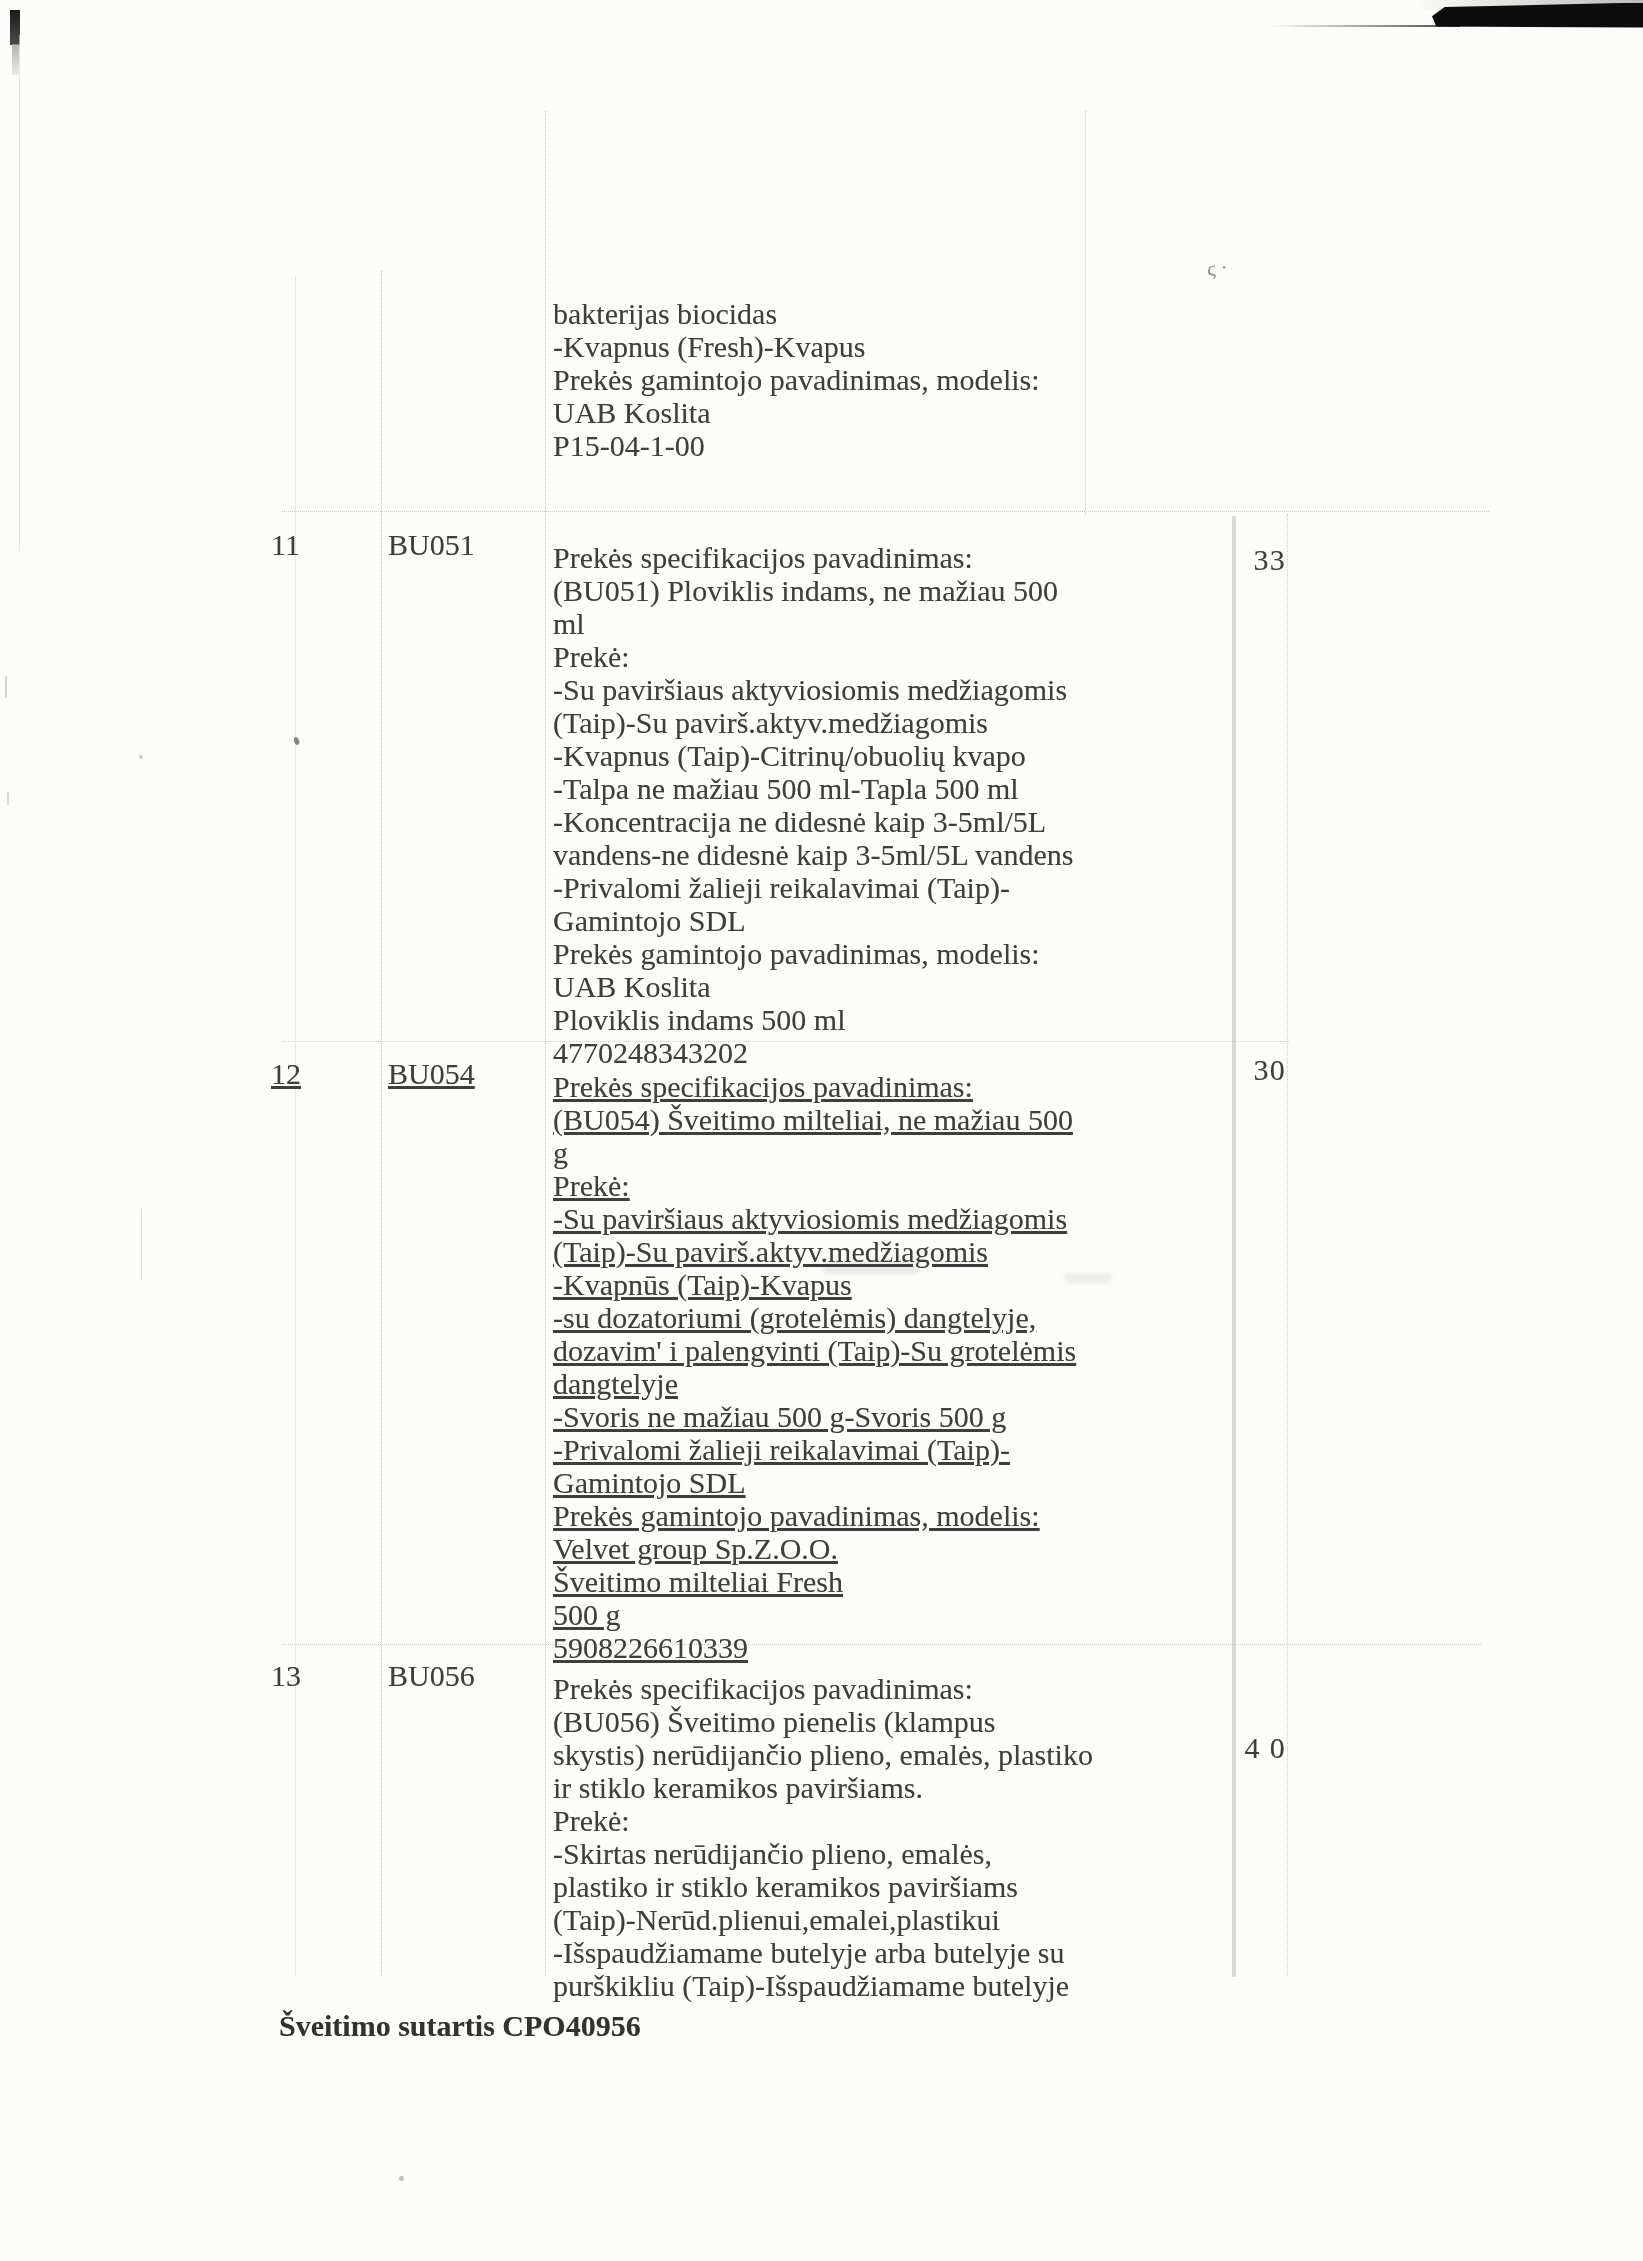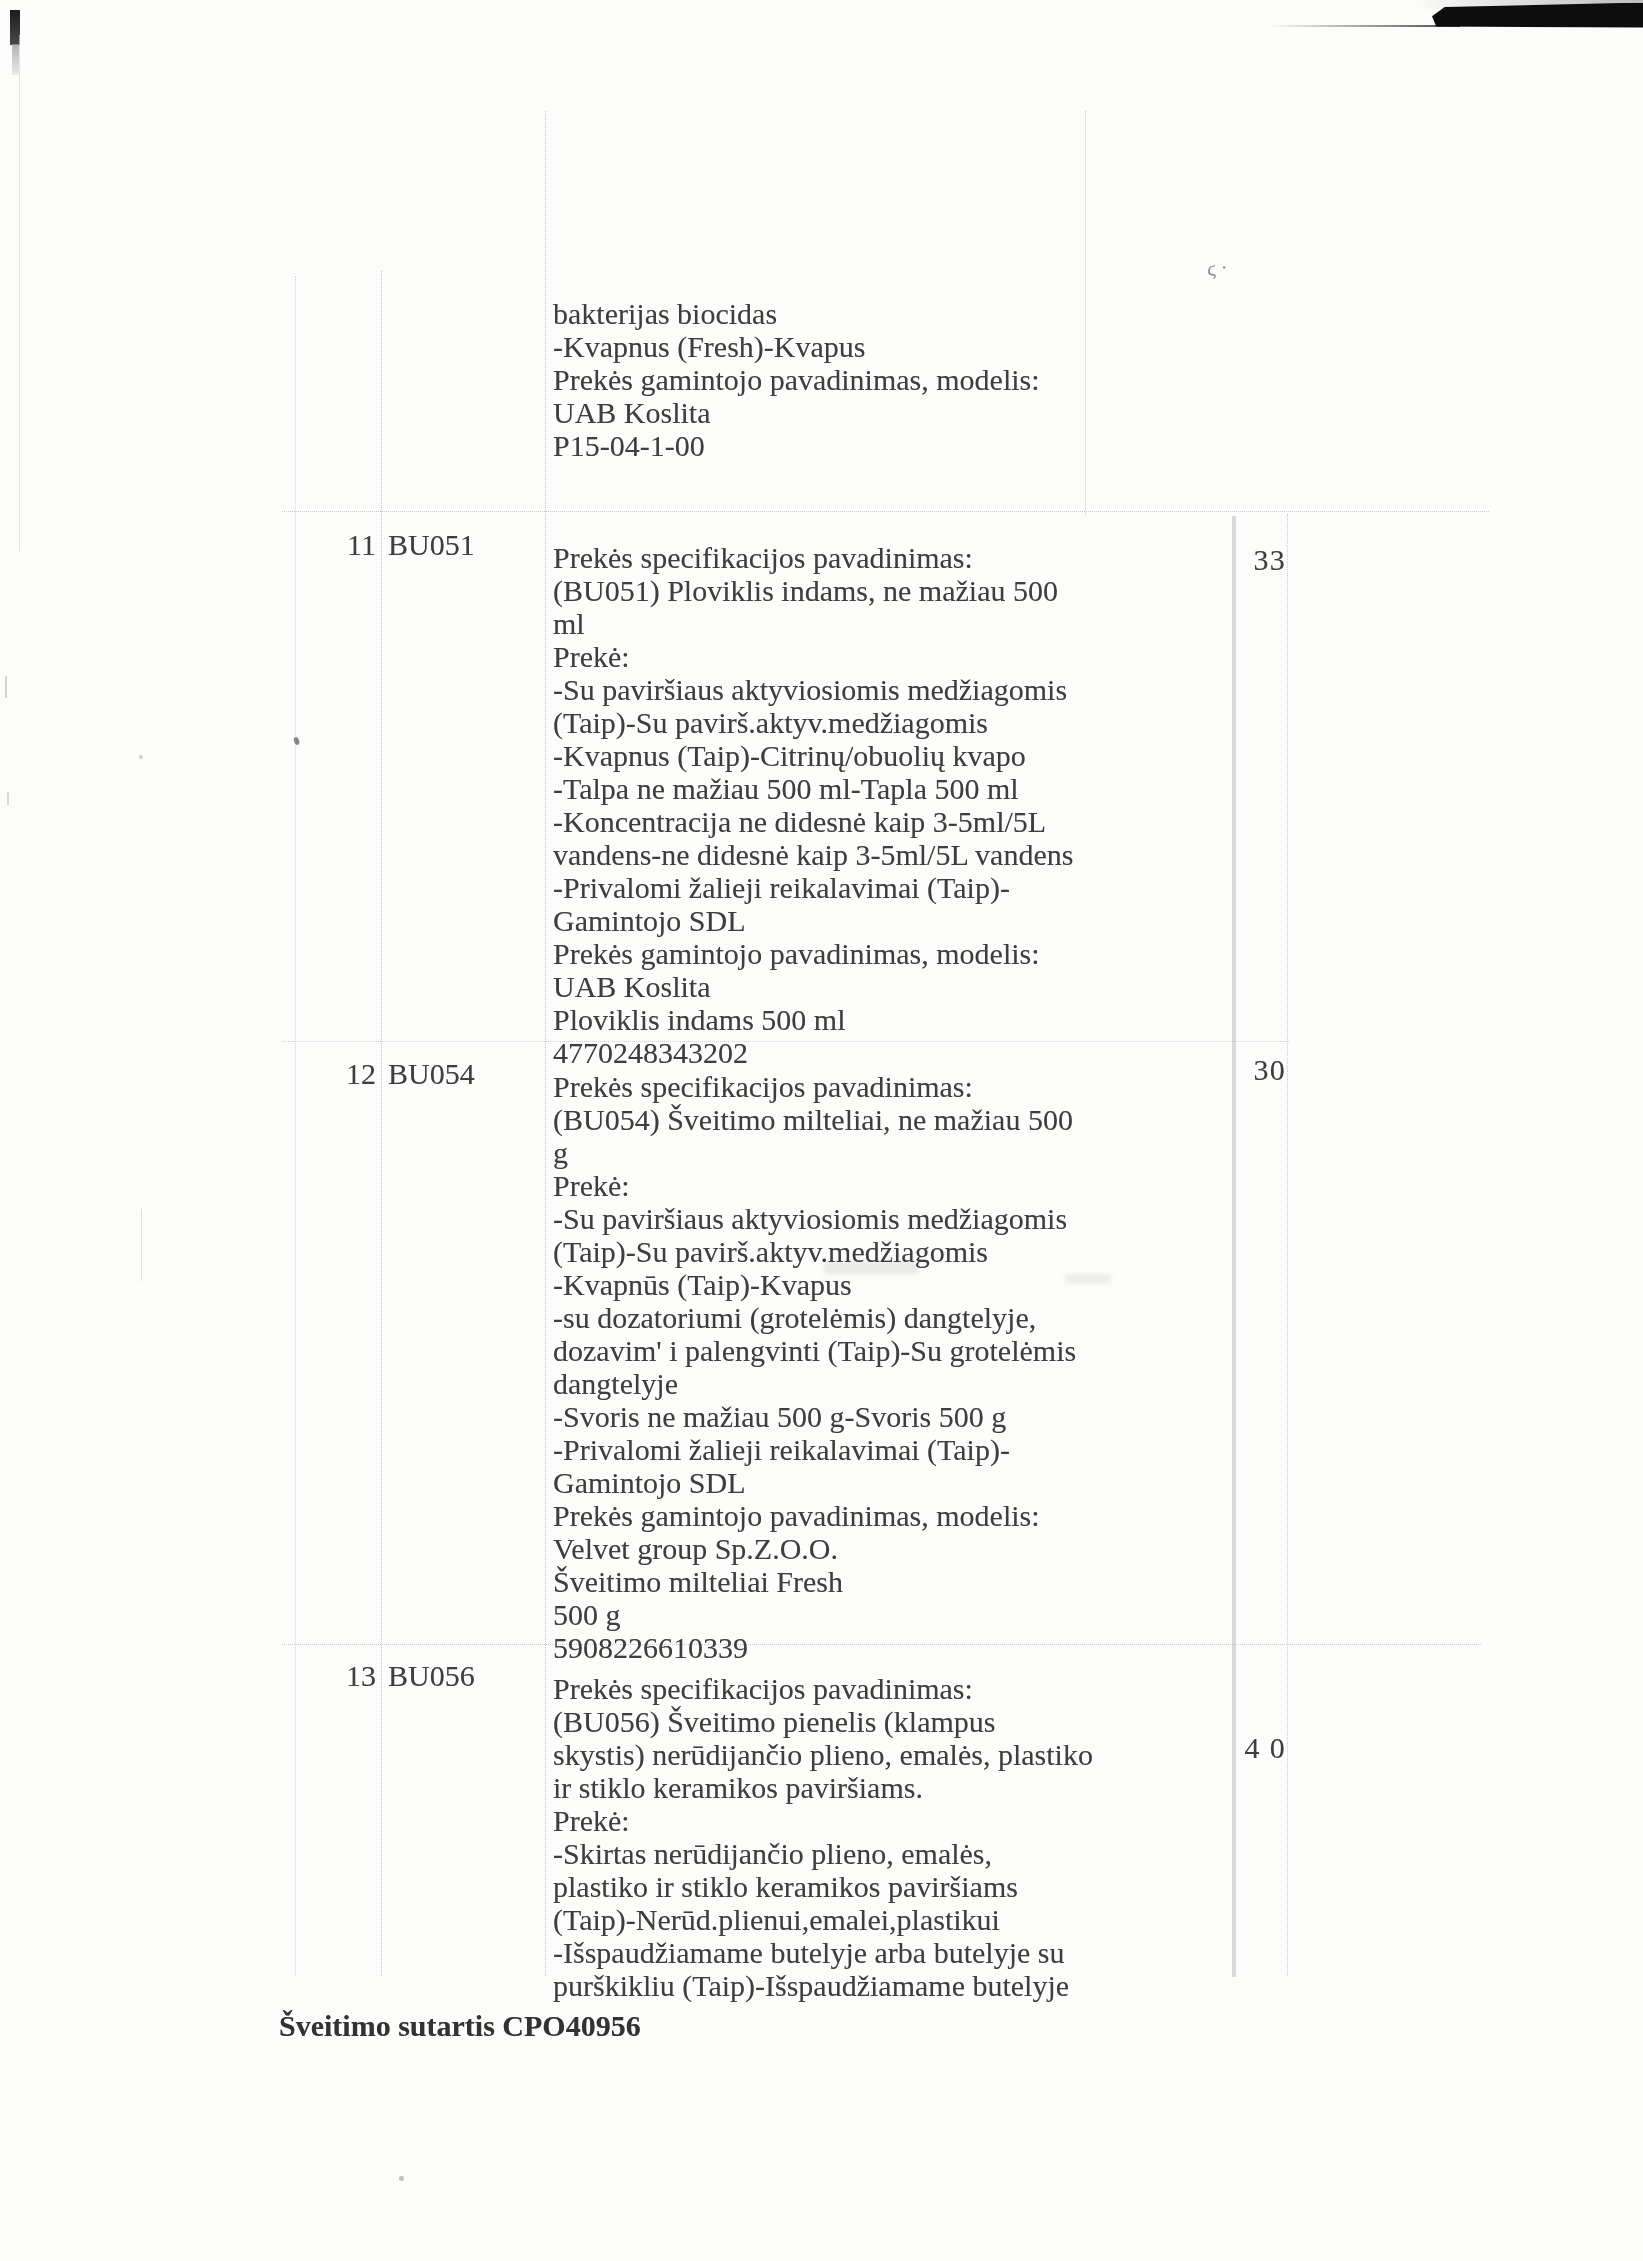--- a/index.html
+++ b/index.html
@@ -7,28 +7,28 @@
     position:relative;width:1644px;height:2261px;background:#fcfcfa;overflow:hidden;
     font-family:"Liberation Serif","DejaVu Serif",serif;color:#3e3e3e;
   }
   .page *{box-sizing:border-box;}
   .txt{text-shadow:0 0 0.6px rgba(60,60,60,.35);}
   
   .tlines{position:absolute;font-size:30px;white-space:pre;margin-top:12px;}
   .tlines .tl{height:33px;line-height:33px;}
   .cell{position:absolute;font-size:30px;line-height:32px;white-space:pre;}
   
-  .col-no{left:271px;width:105px;text-align:right;}
+  .col-no{left:271px;width:105px;text-align:left;}
   .col-code{left:388px;}
   .col-spec{left:553px;}
   .col-qty{left:1196px;width:90px;text-align:right;letter-spacing:1.3px;}
   
   .y-carry{top:285px;}
   .y-r11{top:529px;} .y-r11q{top:544px;}
-  .y-r12{top:1058px;} .y-r12q{top:1054px;}
+  .y-r12{top:1058px;text-decoration:underline;} .y-r12q{top:1054px;}
   .y-r13{top:1660px;} .y-r13q{top:1732px;}
   
   .vrule{position:absolute;width:0;border-left:1.3px dotted rgba(140,150,158,.55);}
   .v1{left:295px;top:276px;height:1700px;border-left-color:rgba(150,158,166,.40);}
   .v2{left:381px;top:271px;height:1705px;}
   .v3{left:545px;top:111px;height:1865px;}
   .v4{left:1085px;top:111px;height:404px;border-left-color:rgba(140,150,158,.45);}
   .v6{left:1287px;top:514px;height:1462px;border-left-color:rgba(150,158,166,.50);}
   .vband{position:absolute;left:1232px;top:516px;width:3.9px;height:1461px;background:rgba(188,190,190,.55);filter:blur(0.6px);}
   .hrule{position:absolute;height:0;border-top:1.9px dotted rgba(148,156,164,.48);}

